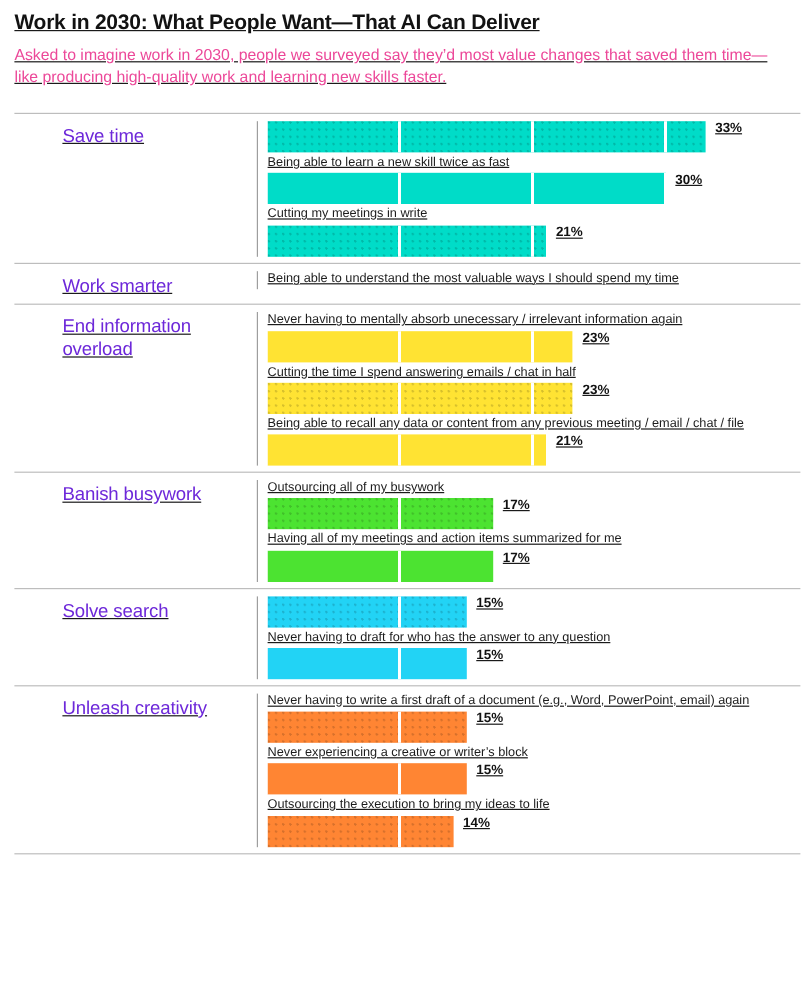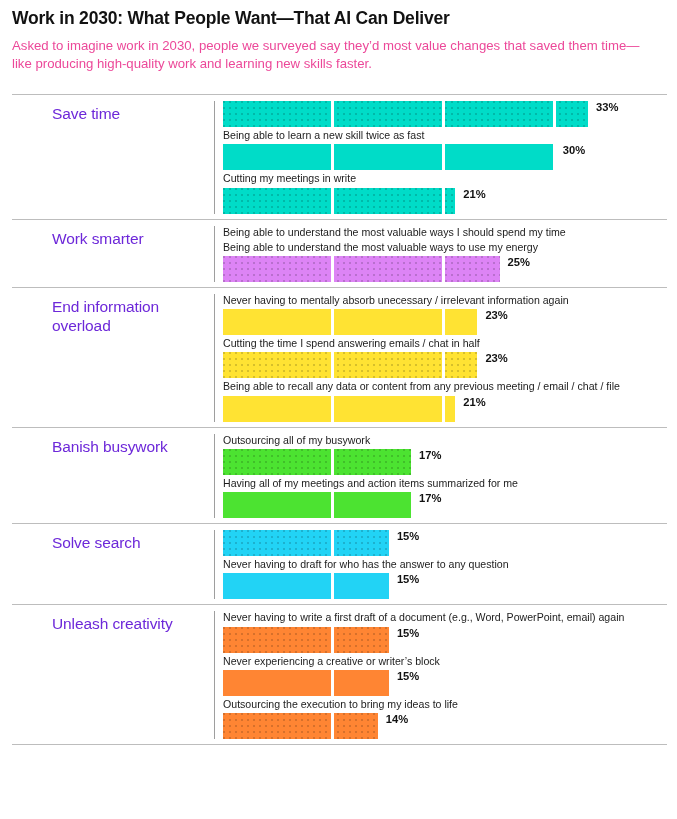--- a/index.html
+++ b/index.html
@@ -15,20 +15,21 @@
     overflow: hidden;
     position: relative;
   }
 
   #chart-root {
     width: 677px;
     height: 819px;
     position: relative;
     box-sizing: border-box;
     padding: 0 10px 0 12px;
+    text-decoration: underline;
   }
 
   
   .header { padding-top: 8px; }
 
   .chart-title {
     font-size: 17.5px;
     font-weight: bold;
     letter-spacing: -0.2px;
     color: #121212;
@@ -175,27 +176,20 @@
             </div>
           </div>
         </div>
       </div>
       <div class="section">
         <div class="section-label">Work smarter</div>
         <div class="section-rows">
           <div class="row">
             <div class="row-label">Being able to understand the most valuable ways I should spend my time</div>
           </div>
-          <div class="row">
-            <div class="row-label">Being able to understand the most valuable ways to use my energy</div>
-            <div class="bar-line">
-              <div class="bar textured" style="width: 276.5px; background: rgb(221, 132, 245);"></div>
-              <div class="bar-value">25%</div>
-            </div>
-          </div>
         </div>
       </div>
       <div class="section">
         <div class="section-label">End information overload</div>
         <div class="section-rows">
           <div class="row">
             <div class="row-label">Never having to mentally absorb unecessary / irrelevant information again</div>
             <div class="bar-line">
               <div class="bar" style="width: 254.38px; background: rgb(255, 227, 51);"></div>
               <div class="bar-value">23%</div>

